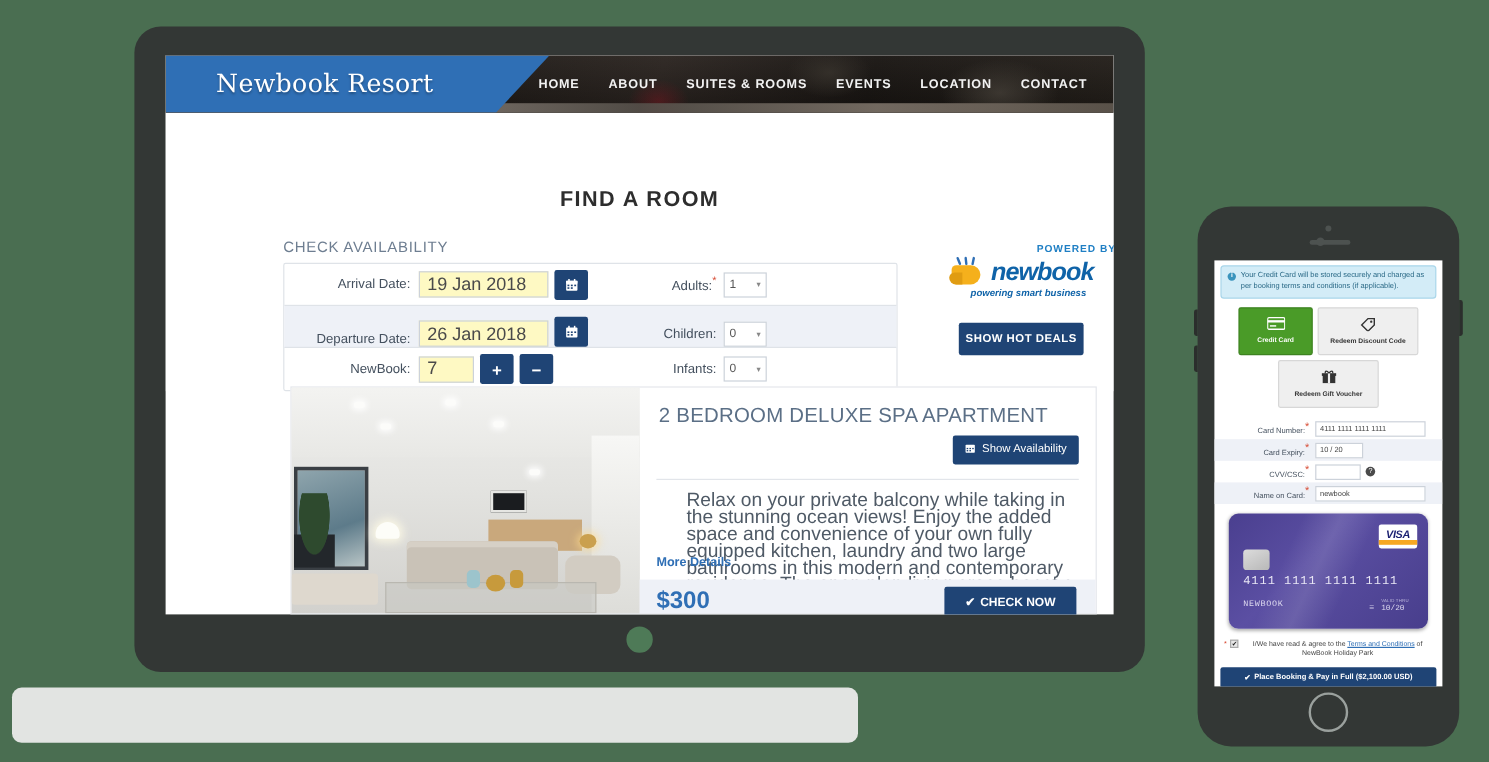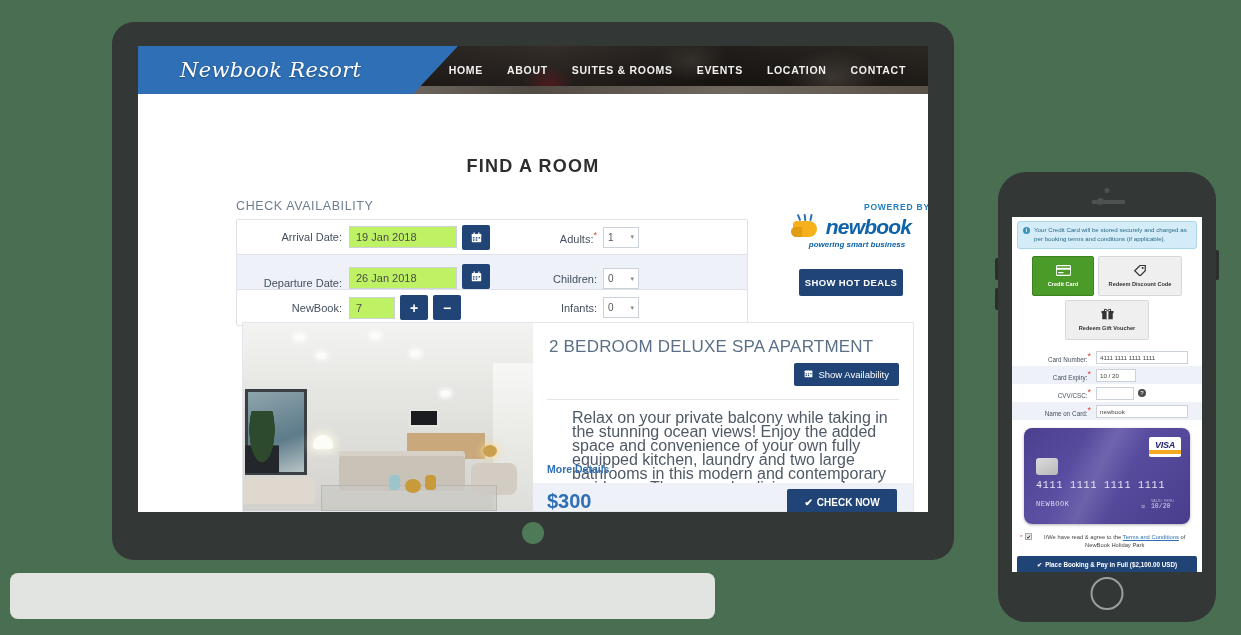--- a/index.html
+++ b/index.html
@@ -72,21 +72,20 @@
     position: absolute; left: 0; top: 0;
     width: 320px; height: 100%;
     background: #2f6fb5;
     clip-path: polygon(0 0, 100% 0, 86% 100%, 0 100%);
     display: flex; align-items: center;
   }
   .logo-text {
     margin-left: 42px;
     color: #ffffff;
     font-family: "DejaVu Serif", serif;
-    font-style: italic;
     font-size: 21px;
     letter-spacing: .3px;
     text-shadow: 0 1px 2px rgba(0,0,0,.3);
   }
   .main-nav {
     position: absolute; right: 22px; top: 0; height: 100%;
     display: flex; align-items: center; gap: 24px;
   }
   .nav-item {
     color: #f2f2f2;
@@ -128,22 +127,22 @@
   }
   .avail-row:last-child { border-bottom: none; }
   .avail-row.alt { background: #eef1f7; align-items: flex-end; }
   .cell-label {
     width: 112px; text-align: right;
     font-size: 11px; color: #44505e;
     padding-right: 7px;
   }
   .req-star { color: #d6472f; font-size: 9px; vertical-align: super; }
   .text-input {
-    height: 22px; border: 1px solid #ccd2da; background: #bef264;
-    font-size: 11px; color: #4a4a4a; padding: 0 6px;
+    height: 22px; border: 1px solid #ccd2da; background: #fef9c3;
+    font-size: 15px; color: #4a4a4a; padding: 0 6px;
     display: flex; align-items: center;
   }
   .date-input { width: 108px; }
   .nights-input { width: 46px; }
   .sq-btn {
     width: 28px; height: 25px; margin-left: 5px;
     background: #1f4475; color: #fff;
     display: flex; align-items: center; justify-content: center;
     font-size: 12px; cursor: pointer; border-radius: 2px;
   }

